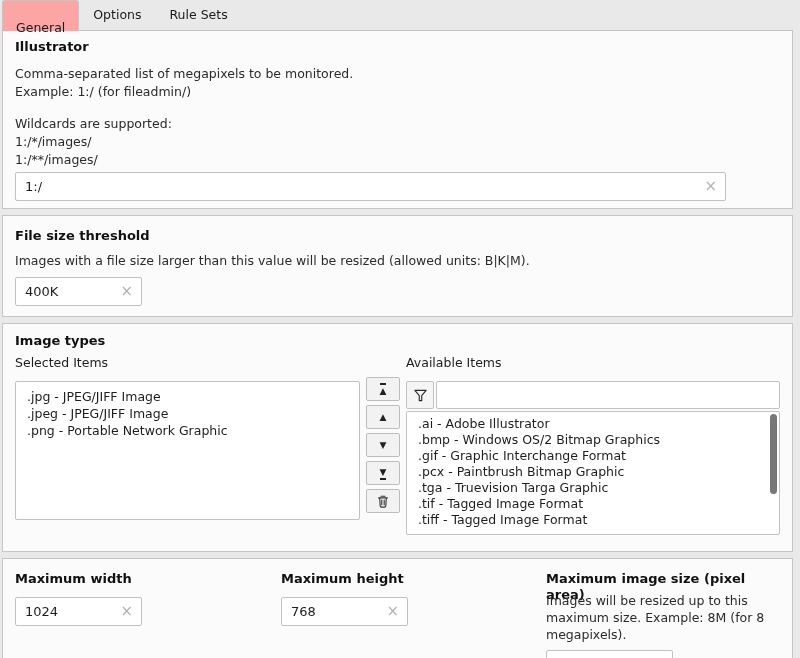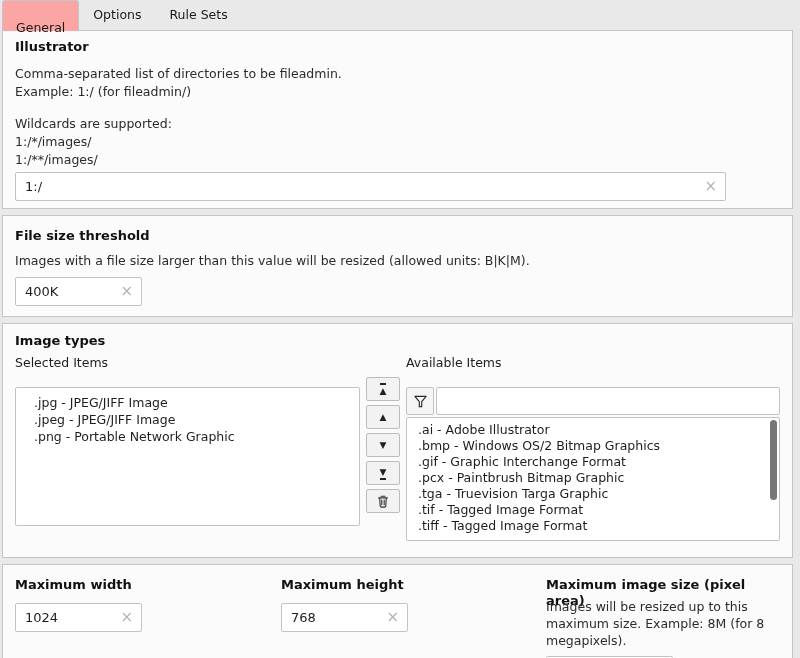--- a/index.html
+++ b/index.html
@@ -40,26 +40,26 @@
     white-space:nowrap; overflow:hidden; }
   .clear-x {
     position:absolute; right:8px; top:0; line-height:27px;
     color:#b4b4b4; font-size:15px; cursor:pointer;
   }
   .w-full { width:711px; } .w-small { width:127px; }
   .dual-row { display:flex; margin-top:6px; }
   .col-left { width:345px; }
   .col-mid { width:34px; margin:0 6px; padding-top:22px; }
   .col-right { flex:1; }
-  .list-label { height:16px; line-height:16px; margin-bottom:16px; color:#1e1e1e; }
+  .list-label { height:16px; line-height:16px; margin-bottom:10px; color:#1e1e1e; }
   .listbox {
     background:#fff; border:1px solid #c2c2c2; border-radius:2px;
     overflow:hidden; position:relative;
   }
-  .list-selected { height:139px; padding-top:6px;padding-left:7px; }
+  .list-selected { height:139px; padding-top:6px; }
   .list-available { height:124px; padding-top:4px; }
   .list-selected .list-option { line-height:17px; }
   .list-available .list-option { line-height:16px; }
   .list-option { padding-left:11px; white-space:nowrap; font-size:12.5px; cursor:default; }
   .ctrl-btn {
     width:34px; height:24px; margin-bottom:4px;
     background:#f2f2f2; border:1px solid #bdbdbd; border-radius:2px;
     display:flex; align-items:center; justify-content:center; cursor:pointer;
   }
   .arrow-glyph { font-size:9px; color:#222; line-height:10px; }
@@ -88,21 +88,21 @@
 
 <div class="tabbar">
   <div class="tab tab-active">General</div>
   <div class="tab">Options</div>
   <div class="tab">Rule Sets</div>
 </div>
 
 <div class="panel p-directories">
   <div class="section-title">Illustrator</div>
   <div class="desc mt10">
-    <div>Comma-separated list of directories to be fileadmin.</div>
+    <div>Comma-separated list of megapixels to be monitored.</div>
     <div>Example: 1:/ (for fileadmin/)</div>
   </div>
   <div class="desc mt14">
     <div>Wildcards are supported:</div>
     <div>1:/*/images/</div>
     <div>1:/**/images/</div>
   </div>
   <div class="textinput w-full mt3">
     <div class="val">1:/</div>
     <span class="clear-x">×</span>

